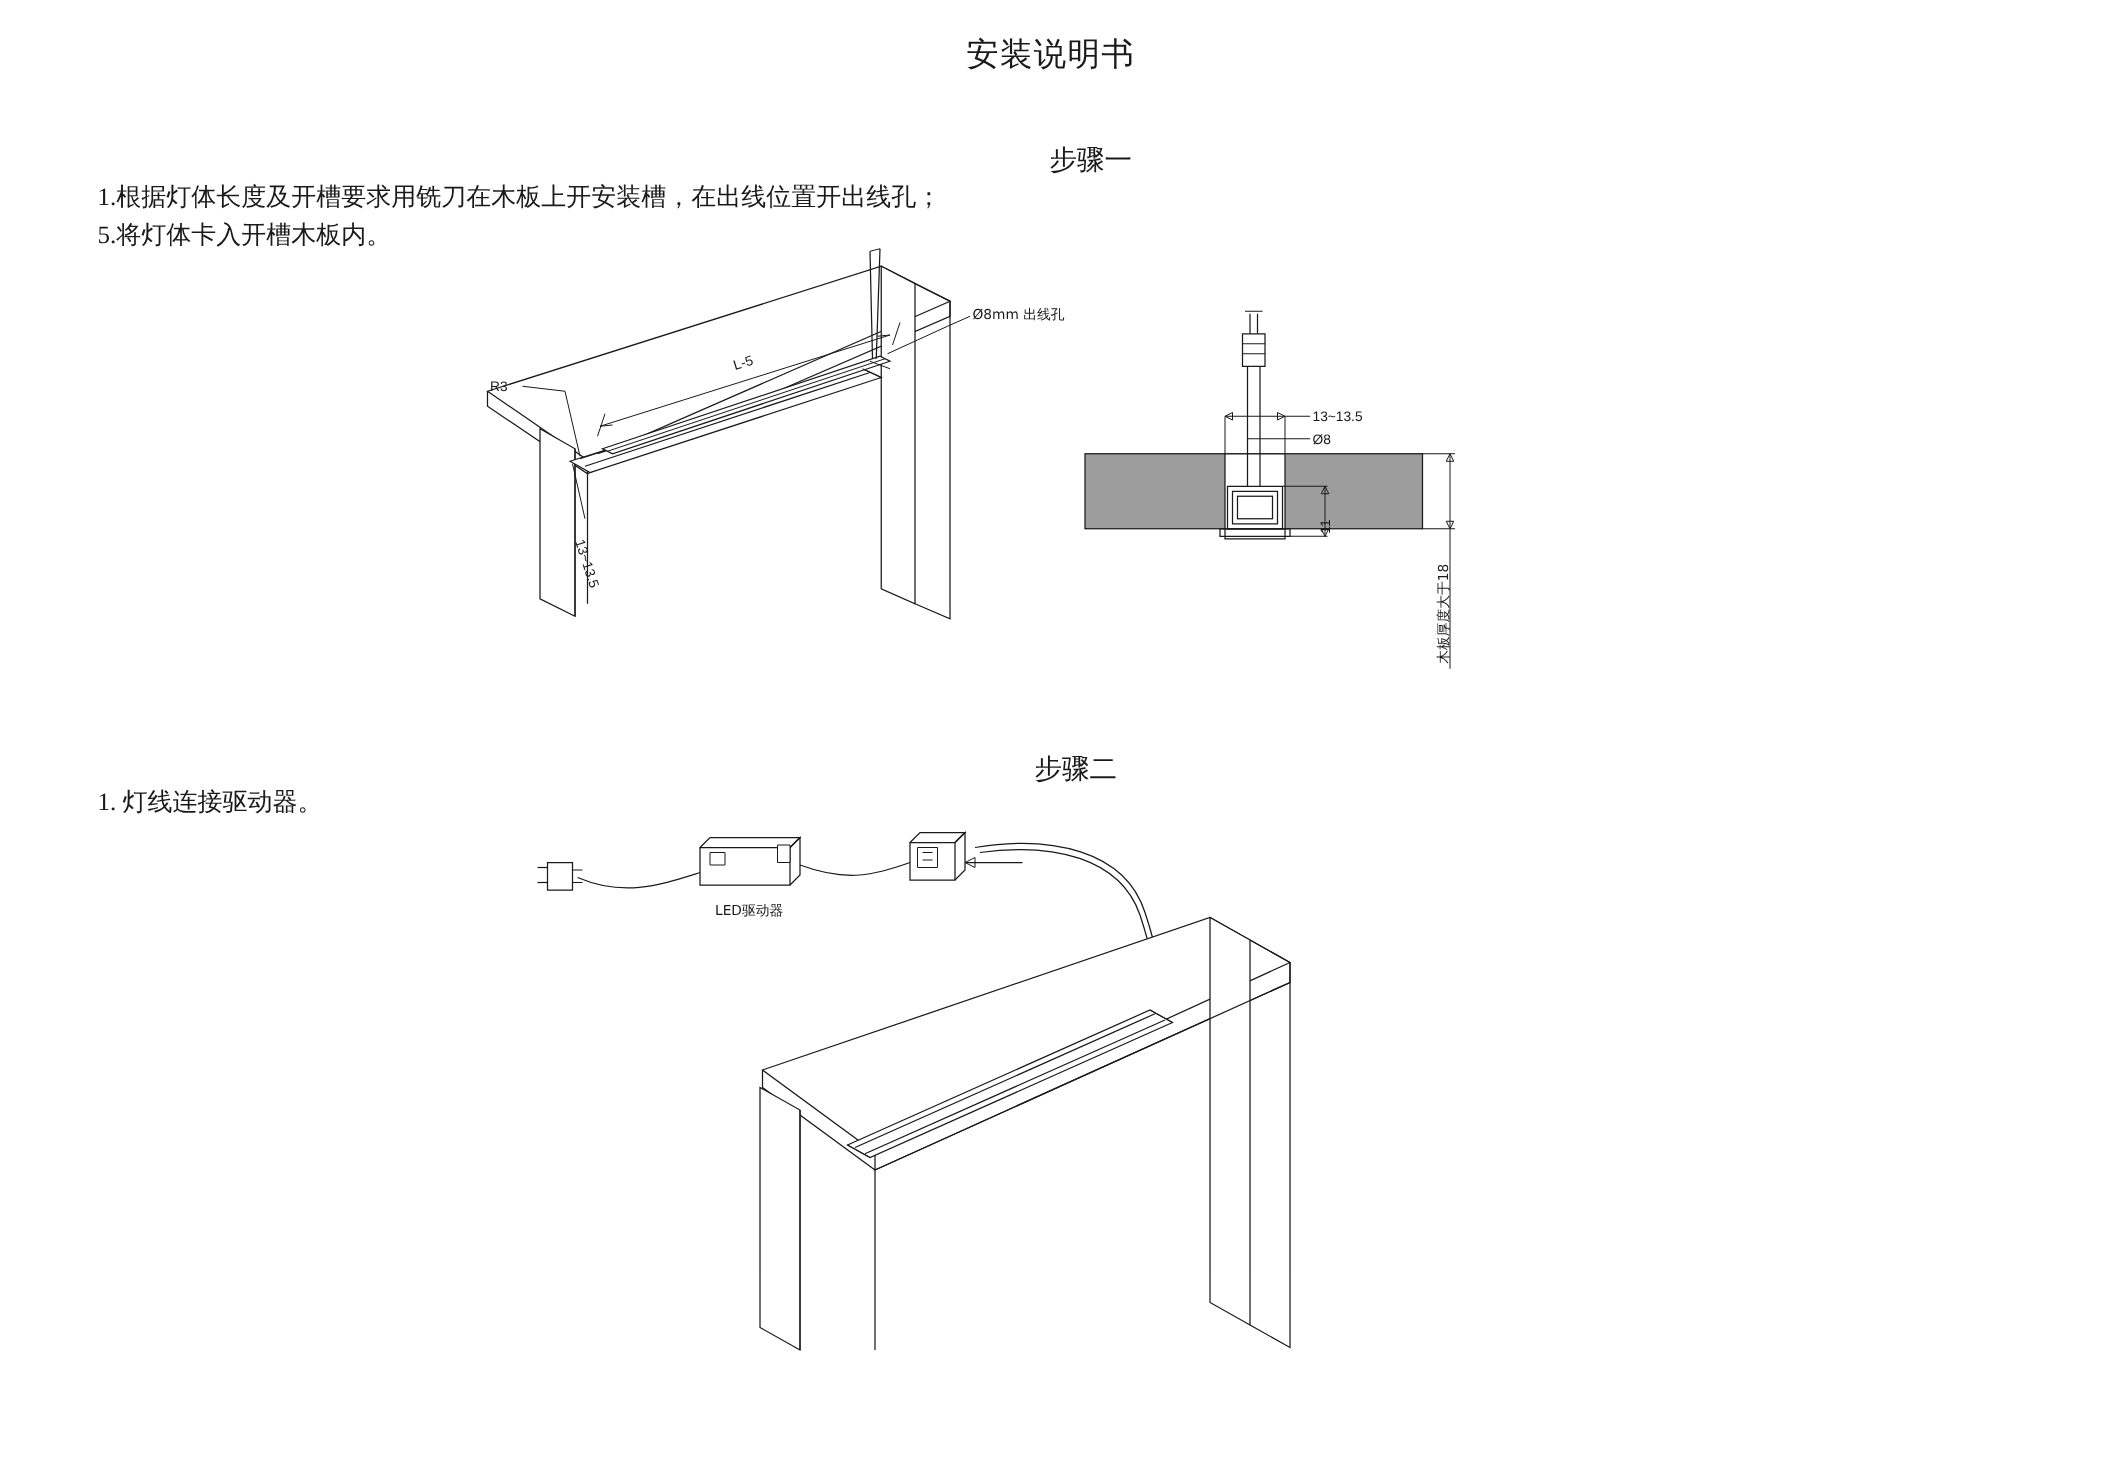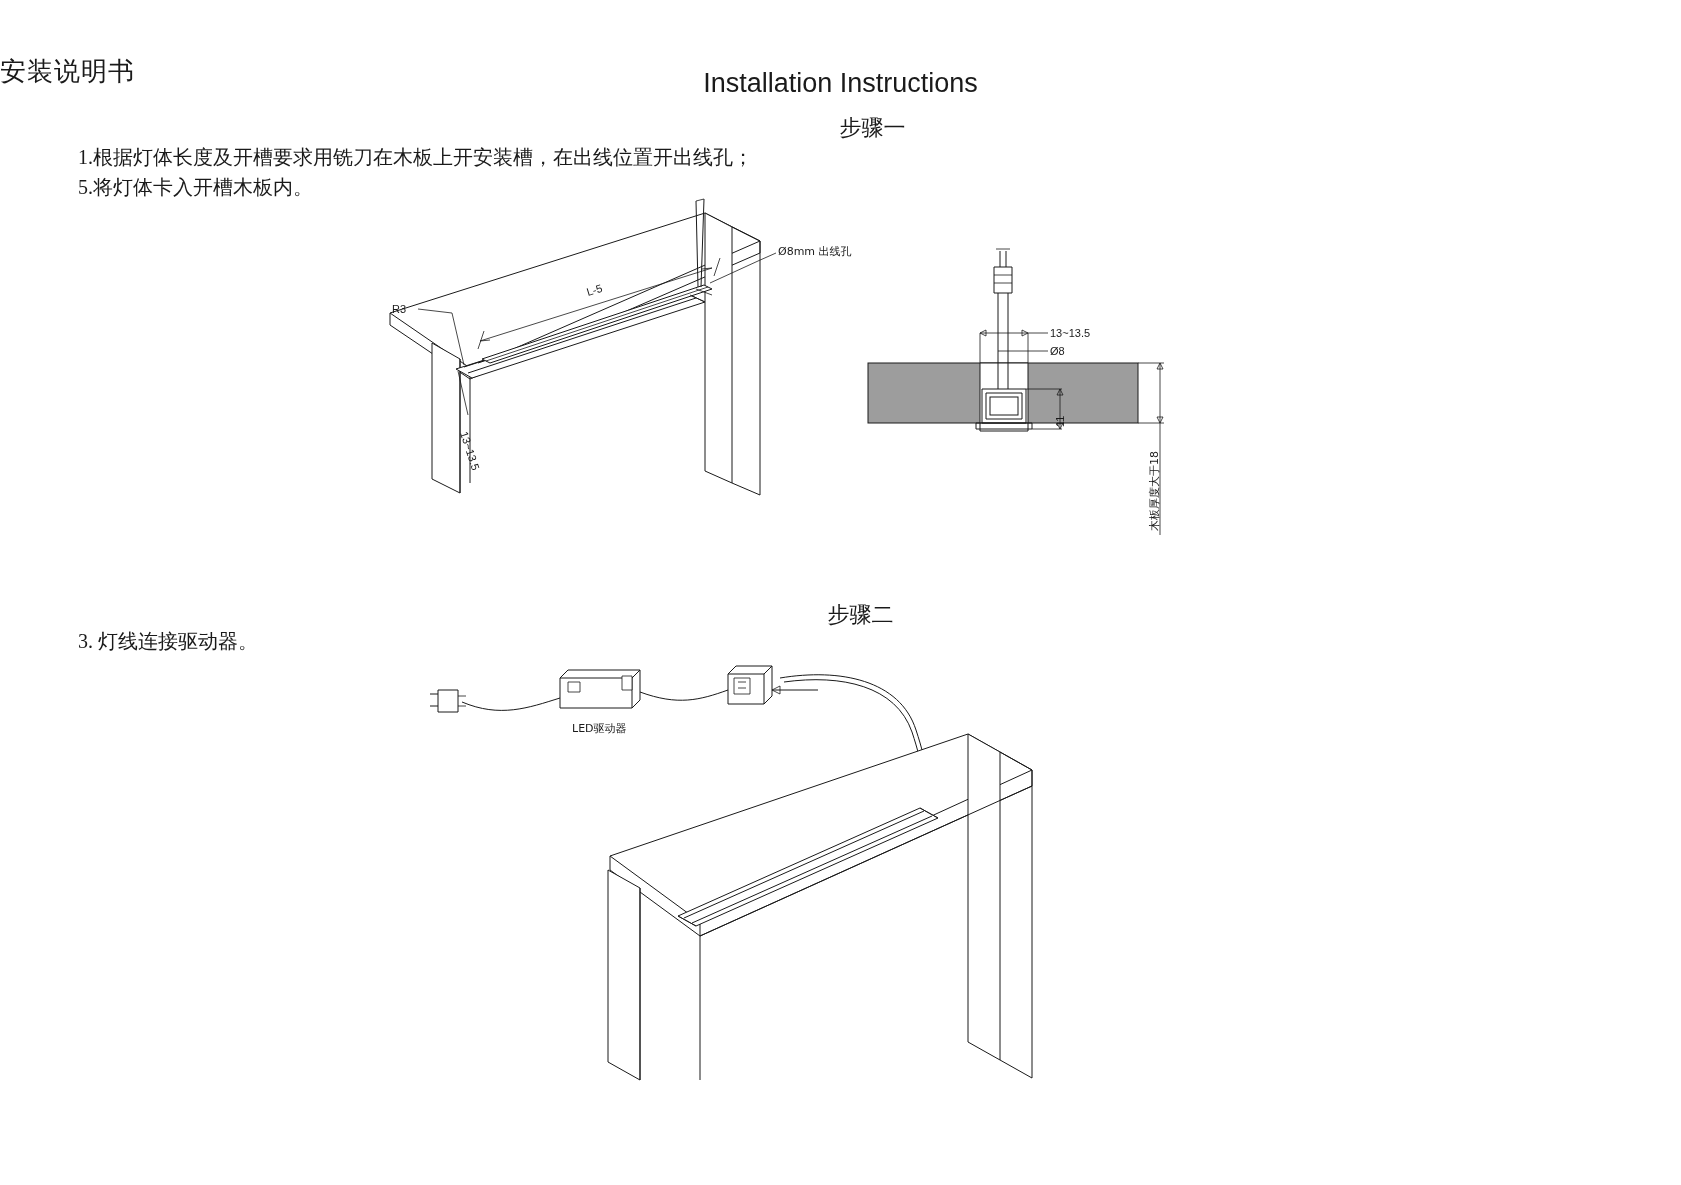--- a/index.html
+++ b/index.html
@@ -17,25 +17,24 @@
   }
   .page {
     position: absolute;
     inset: 0;
   }
   .title-zh {
     position: absolute;
     top: 26px;
     left: 0;
     width: 100%;
-    text-align: left;
+    text-align: center;
     font-size: 26px;
     letter-spacing: 1px;
     font-family: "DejaVu Sans", sans-serif;
-    margin-top: 28px;
   }
   .title-en {
     position: absolute;
     top: 68px;
     left: 0;
     width: 100%;
     text-align: center;
     font-size: 27px;
     font-family: "Liberation Sans", sans-serif;
   }
@@ -82,21 +81,20 @@
     font-size: 11px;
     fill: #1a1a1a;
   }
 </style>
 </head>
 <body>
 
 <div class="page">
 
   <div class="title-zh">安装说明书</div>
-  <div class="title-en">Installation Instructions</div>
 
   <div class="step-heading" id="step1-heading">步骤一</div>
   <div class="step-line" id="step1-line1">1.根据灯体长度及开槽要求用铣刀在木板上开安装槽，在出线位置开出线孔；</div>
   <div class="step-line" id="step1-line2">5.将灯体卡入开槽木板内。</div>
 
   <div class="fig" id="figure-step1">
     <svg width="880" height="370" viewBox="0 0 880 370">
 
       <g>
 
@@ -192,21 +190,21 @@
         <path class="ln hair" d="M 800 240 L 797 234 L 803 234 Z" fill="#1a1a1a"></path>
         <path class="ln hair" d="M 778 180 L 804 180"></path>
         <path class="ln hair" d="M 778 240 L 804 240"></path>
         <text class="lbl-cn" x="798" y="348" transform="rotate(-90 798 348)">木板厚度大于18</text>
       </g>
 
     </svg>
   </div>
 
   <div class="step-heading" id="step2-heading">步骤二</div>
-  <div class="step-line" id="step2-line1">3. 灯线连接驱动器。</div>
+  <div class="step-line" id="step2-line1">1. 灯线连接驱动器。</div>
 
   <div class="fig" id="figure-step2">
     <svg width="800" height="430" viewBox="0 0 800 430">
 
       <g>
 
         <path class="ln thin fillw" d="M 38 30 L 58 30 L 58 52 L 38 52 Z"></path>
         <path class="ln thin" d="M 30 34 L 38 34"></path>
         <path class="ln thin" d="M 30 46 L 38 46"></path>
         <path class="ln hair" d="M 58 36 L 66 36"></path>

